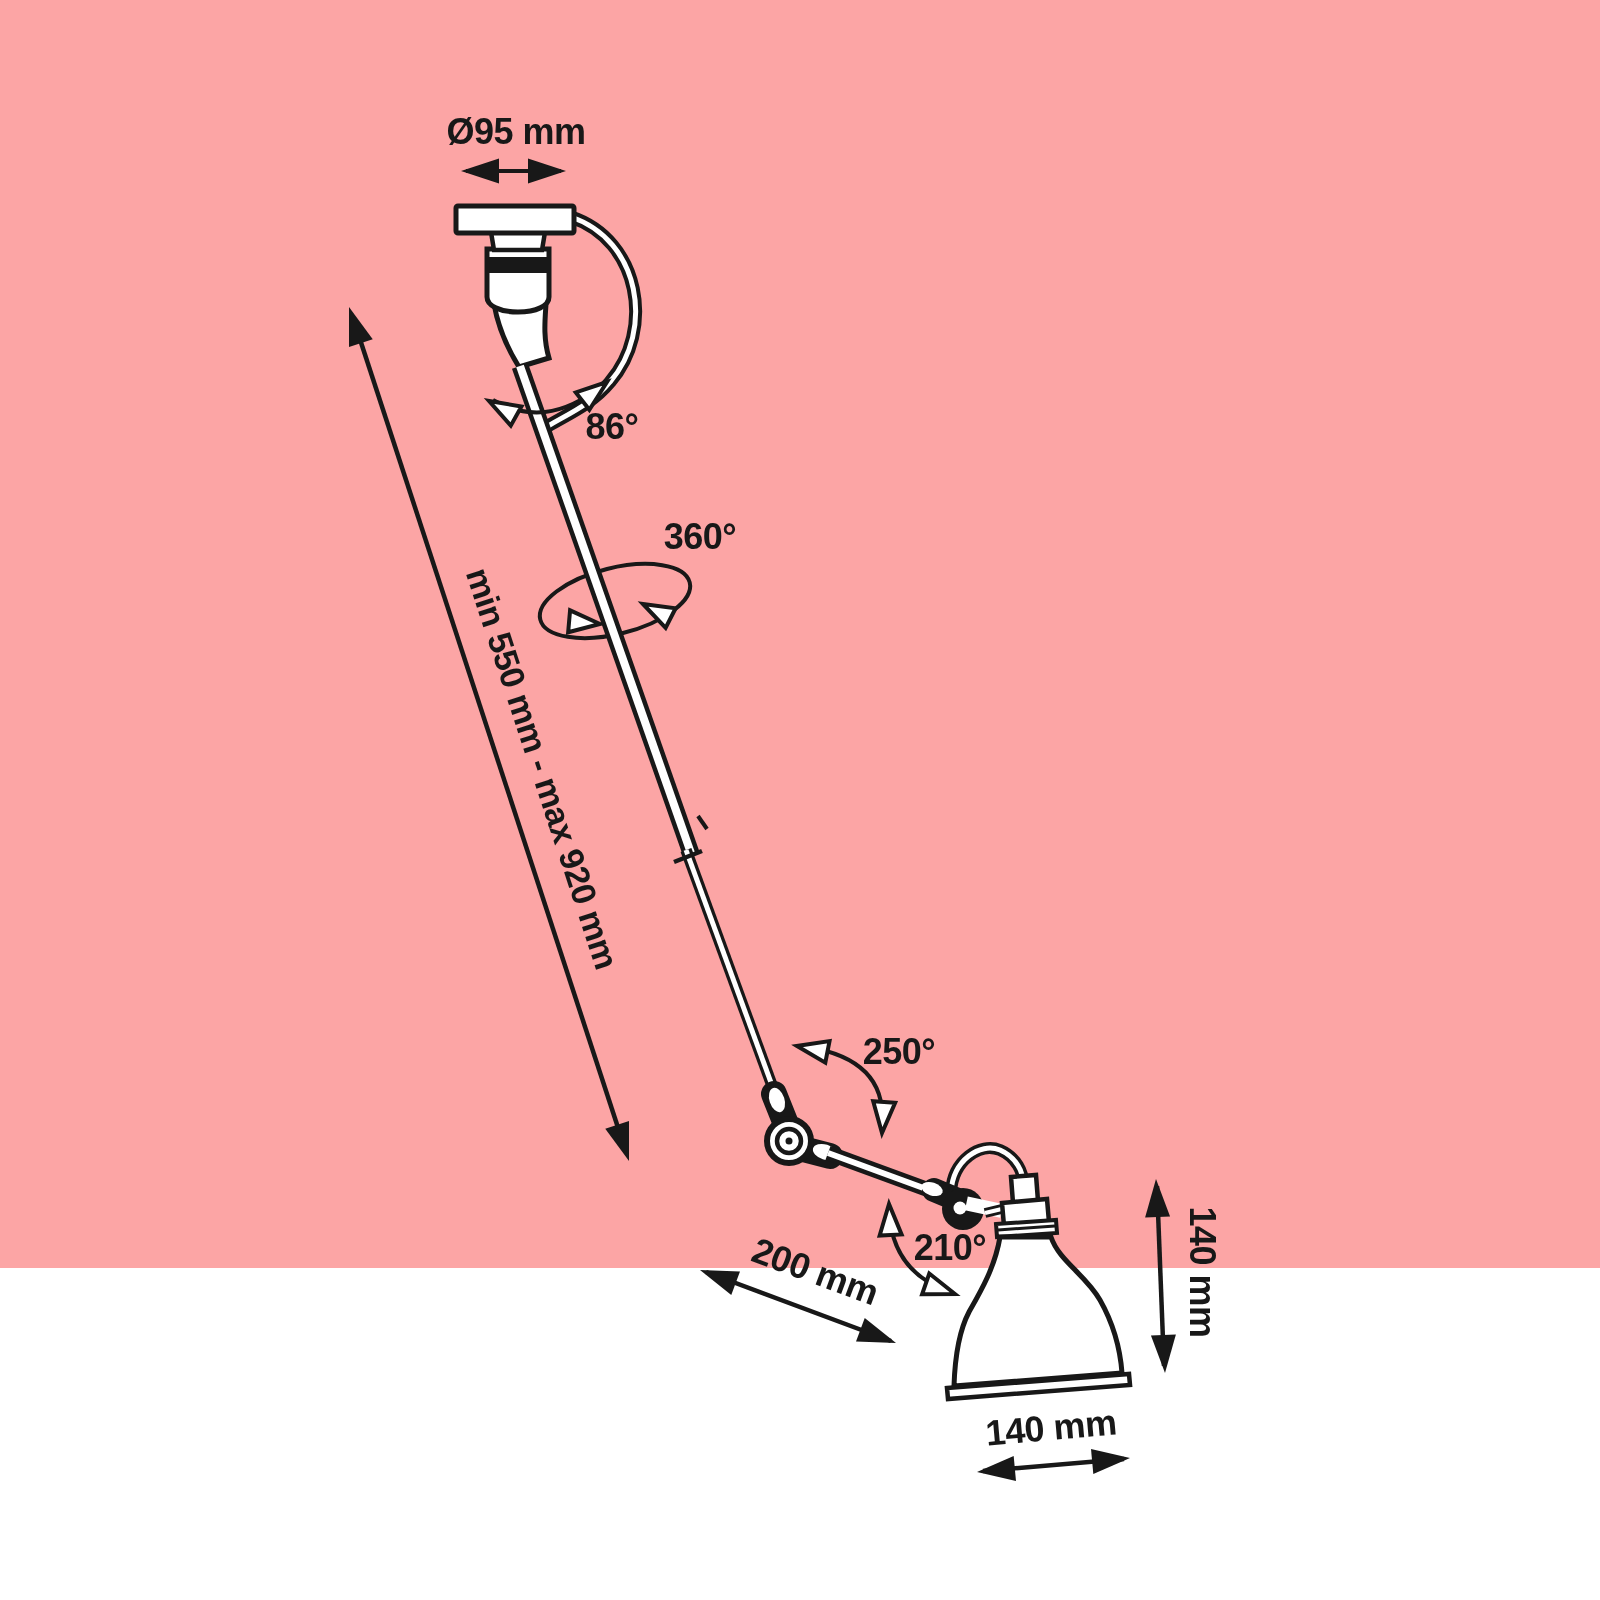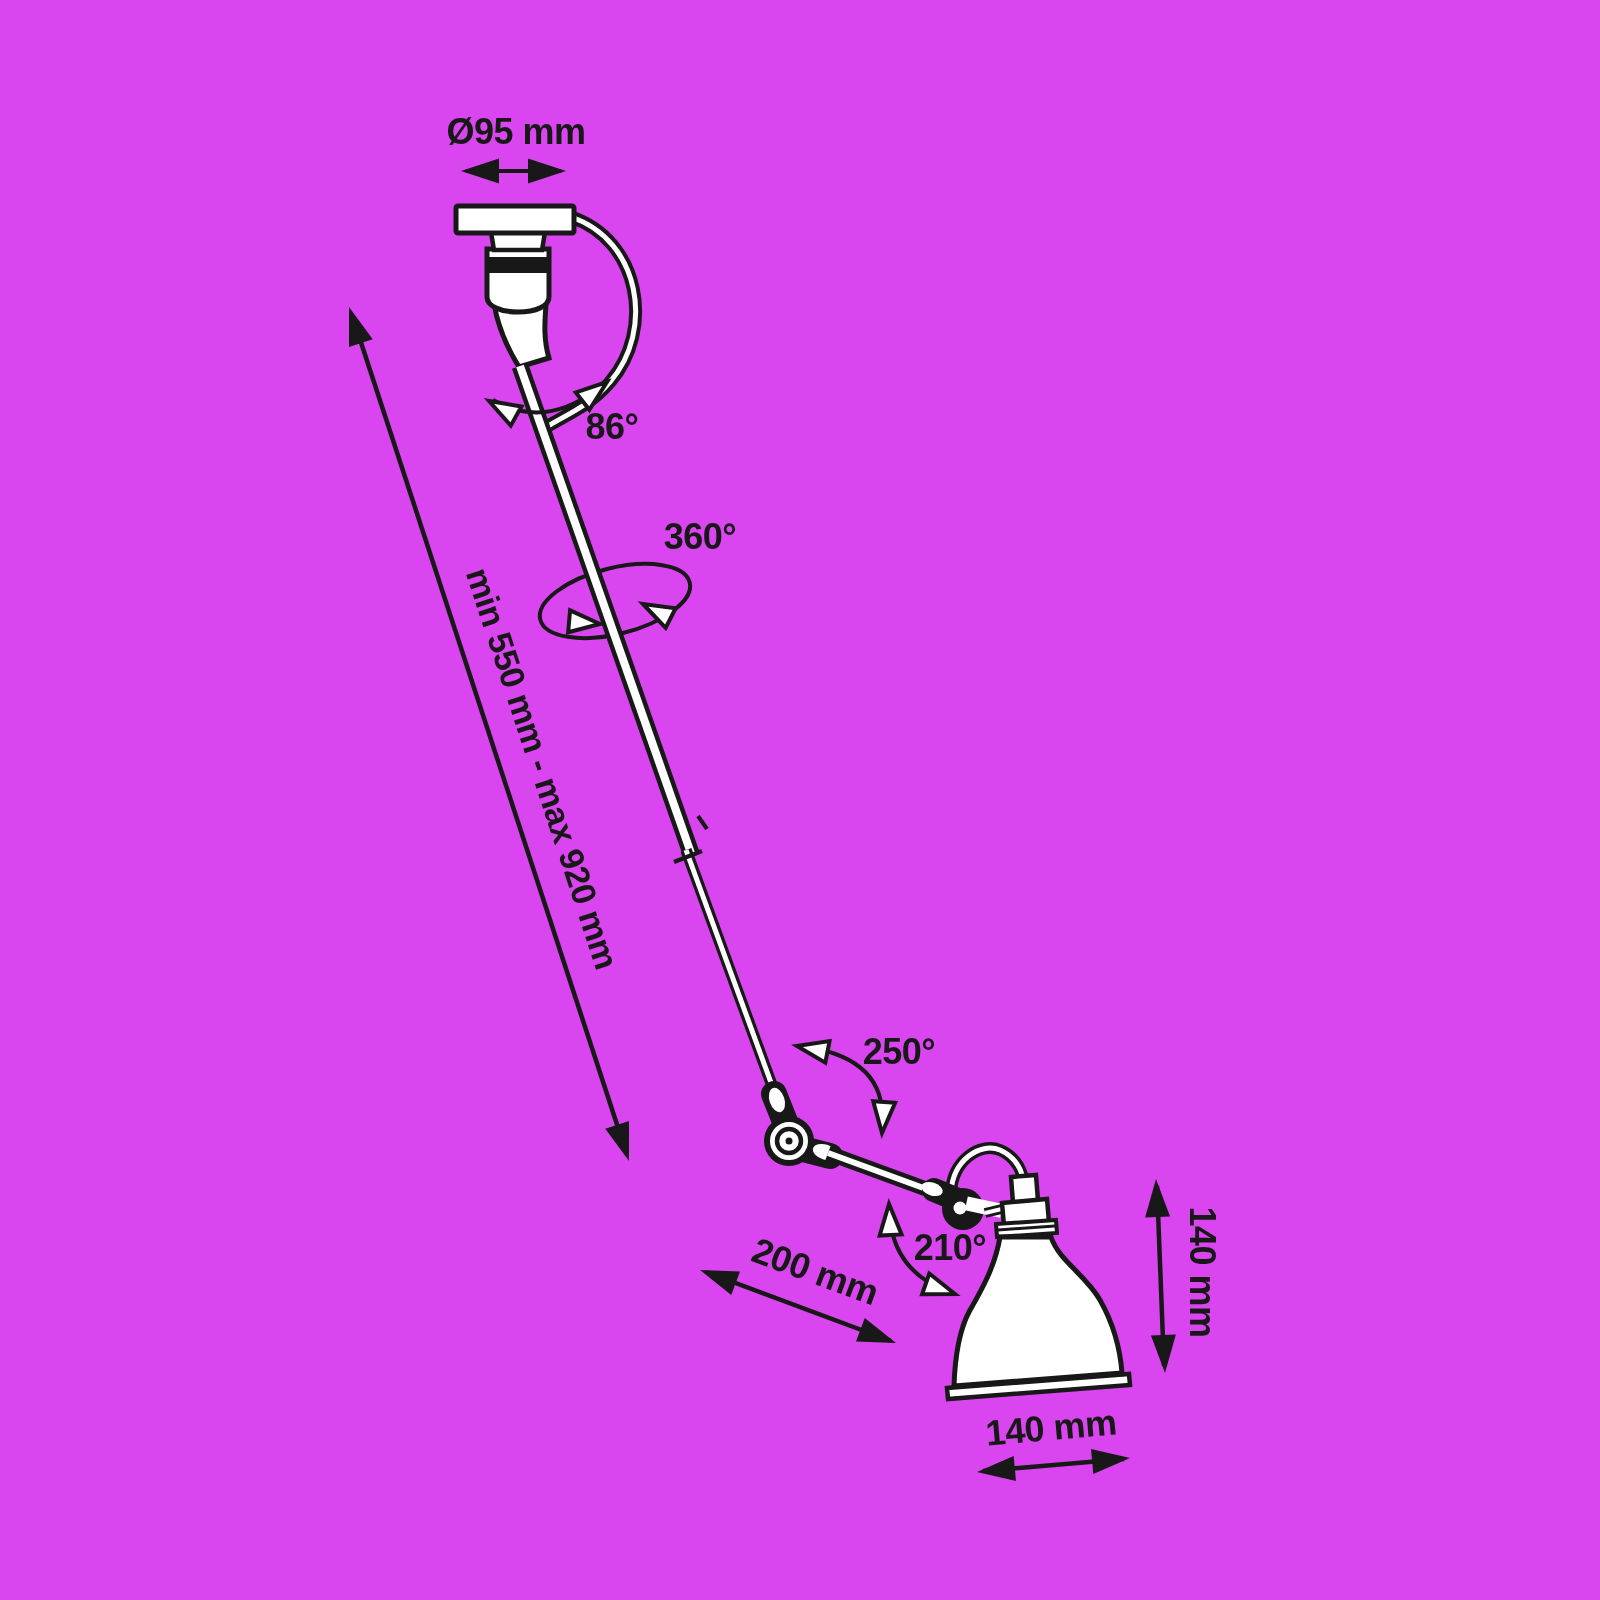--- a/index.html
+++ b/index.html
@@ -6,22 +6,22 @@
     margin: 0;
     padding: 0;
     background: #ffffff;
     width: 1600px;
     height: 1600px;
     overflow: hidden;
   }
   #stage {
     position: relative;
     width: 1600px;
-    height: 1600px;
-    background: #d946ef;
+    height: 1268px;
+    background: #fca5a5;
   }
   svg { display: block; }
   .lbl {
     font-family: "Liberation Sans", "DejaVu Sans", sans-serif;
     font-weight: 700;
     font-size: 36px;
     letter-spacing: -0.5px;
     fill: #181818;
   }
   .lbl-small {

